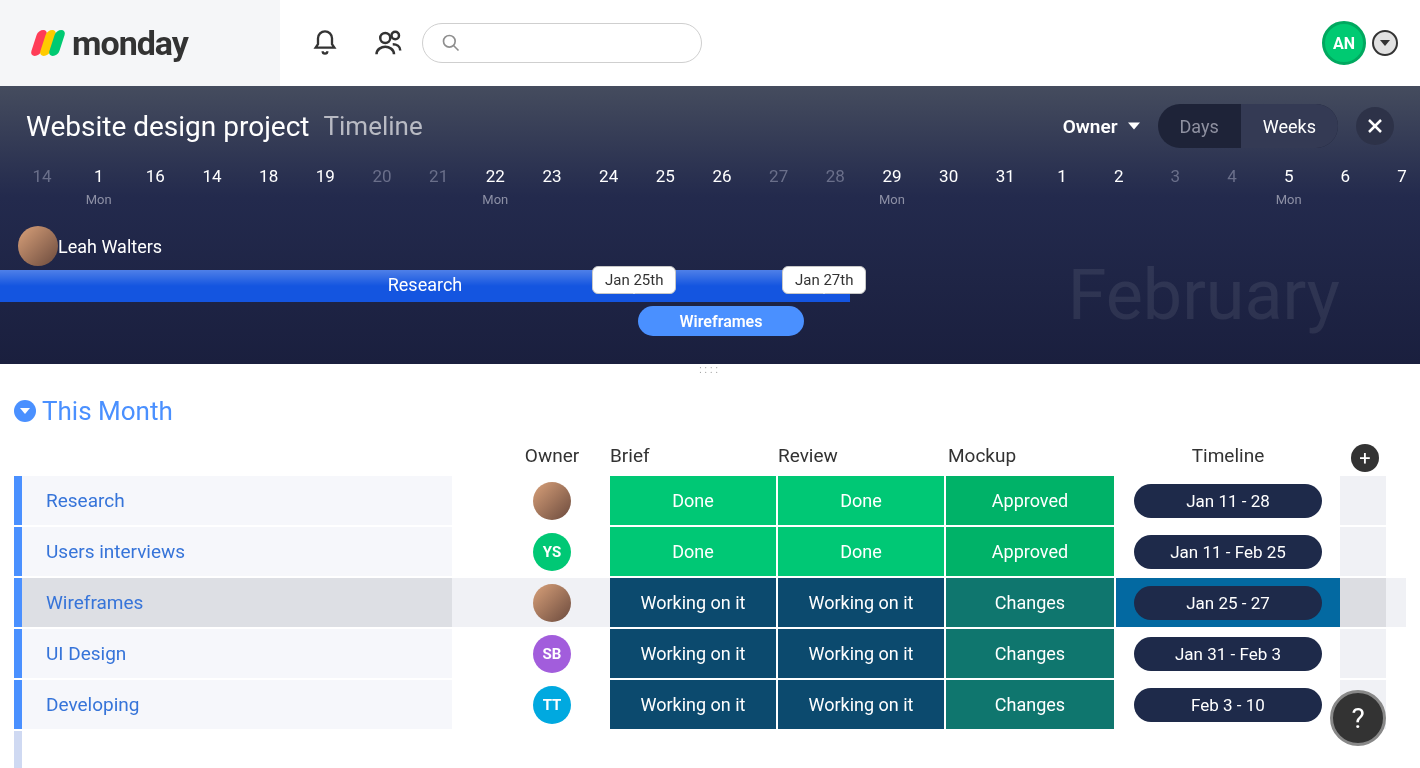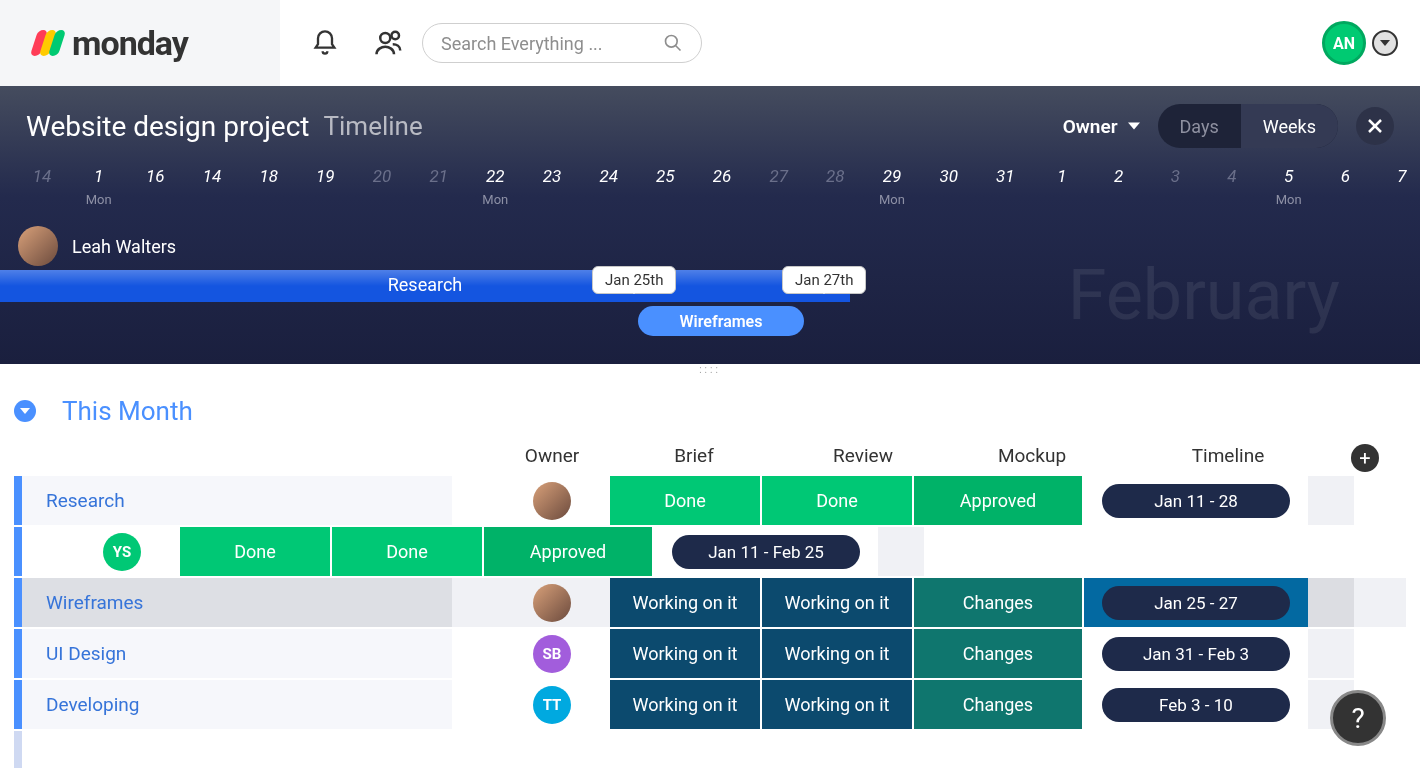--- a/index.html
+++ b/index.html
@@ -33,58 +33,58 @@
   .owner-dd{display:flex;align-items:center;gap:10px;font-size:19px;font-weight:600;}
   .scale-group{display:flex;background:#1e2338;border-radius:22px;overflow:hidden;height:44px;}
   .scale-btn{padding:0 22px;display:flex;align-items:center;color:#8e90a0;font-size:18px;}
   .scale-btn.active{background:#343a54;color:#fff;}
   .close-btn{width:38px;height:38px;border-radius:50%;background:#2d3248;display:flex;align-items:center;justify-content:center;}
   .close-btn svg{stroke:#fff;stroke-width:2.5;}
 
   
   .cal-strip{position:relative;height:60px;margin-top:6px;}
   .cal-cell{position:absolute;top:0;text-align:center;width:56px;transform:translateX(-50%);}
-  .cal-num{font-size:17px;font-style:italic;}
+  .cal-num{font-size:17px;}
   .cal-dim{color:#6a6f8a;}
   .cal-day{font-size:13px;color:#8d90a5;margin-top:6px;}
   .month-big{position:absolute;right:80px;top:168px;font-size:70px;color:rgba(255,255,255,0.08);font-weight:400;pointer-events:none;}
 
   .gantt{position:relative;height:120px;}
-  .person{position:absolute;left:18px;top:0;display:flex;align-items:center;gap:14px;}
+  .person{position:absolute;left:18px;top:0;display:flex;align-items:center;}
   .person .ava{width:40px;height:40px;border-radius:50%;background:linear-gradient(135deg,#d9a17a,#6b4a3d);}
   .bar-research{position:absolute;left:0;top:44px;height:32px;width:850px;background:#1455e0;}
   .bar-research .gloss{height:50%;background:linear-gradient(180deg,rgba(255,255,255,0.25),rgba(255,255,255,0));}
   .bar-research .txt{position:absolute;top:4px;width:100%;text-align:center;font-size:18px;}
   .bar-wire{position:absolute;left:638px;top:80px;height:30px;width:166px;background:#4a90ff;border-radius:16px;display:flex;align-items:center;justify-content:center;font-size:16px;font-weight:600;}
   .pill{position:absolute;top:40px;background:#fff;color:#333;border:1px solid #c7c7c7;border-radius:6px;padding:4px 12px;font-size:15px;}
   .pill:after{content:"";position:absolute;left:50%;bottom:-7px;transform:translateX(-50%);border:6px solid transparent;border-top-color:#fff;}
   .drag-handle{height:10px;text-align:center;color:#9d9d9d;font-size:10px;letter-spacing:3px;background:#fff;}
 
   
   .board{padding:22px 14px 0 14px;}
-  .grp-head{display:flex;align-items:center;gap:26px;margin-bottom:18px;}
+  .grp-head{display:flex;align-items:center;gap:6px;margin-bottom:18px;}
   .grp-head .chev{width:22px;height:22px;background:#4a90ff;border-radius:50%;display:flex;align-items:center;justify-content:center;}
   .grp-title{color:#4a90ff;font-size:26px;}
   .cols{display:flex;margin-bottom:4px;}
   .col-name{width:480px;}
   .col-owner{width:116px;text-align:center;font-size:19px;color:#333;}
-  .col-s{width:168px;text-align:center;font-size:19px;color:#333;}
+  .col-s{width:168px;text-align:left;font-size:19px;color:#333;}
   .col-review{width:170px;}
   .col-tl{width:224px;text-align:center;font-size:19px;color:#333;}
   .col-add{width:50px;display:flex;align-items:center;justify-content:center;}
   .plus{width:28px;height:28px;border-radius:50%;background:#333;color:#fff;display:flex;align-items:center;justify-content:center;font-size:20px;}
 
   .row{display:flex;align-items:center;height:51px;border-bottom:2px solid #fff;}
   .row .accent{width:8px;height:100%;background:#4a90ff;}
   .row .name{width:430px;padding-left:24px;font-size:19px;color:#3674d9;background:#f6f7fb;height:100%;display:flex;align-items:center;}
   .row.sel .name{background:#dddfe4;}
   .row .gap{width:42px;}
   .row .owner{width:116px;display:flex;justify-content:center;align-items:center;}
   .ava-s{width:38px;height:38px;border-radius:50%;display:flex;align-items:center;justify-content:center;color:#fff;font-weight:700;font-size:15px;}
-  .row .cell{width:152px;height:100%;display:flex;align-items:center;justify-content:center;color:#fff;font-size:18px;border-right:2px solid #fff;}
+  .row .cell{width:168px;height:100%;display:flex;align-items:center;justify-content:center;color:#fff;font-size:18px;border-right:2px solid #fff;}
   .row .cell:last-of-type{width:170px;}
   .green{background:#00c875;}
   .green2{background:#00b268;}
   .orange{background:#0c4a6e;}
   .orange2{background:#0f766e;}
   .row .tl{width:224px;display:flex;justify-content:center;align-items:center;padding:0 18px;}
   .tl-pill{background:#1e2a4a;color:#fff;border-radius:18px;height:34px;width:100%;display:flex;align-items:center;justify-content:center;font-size:17px;}
   .row .end{width:46px;height:100%;background:#f0f1f5;}
   .row.sel .end{background:#dcdde2;}
   .row.sel .tl{background:#0369a1;height:100%;}
@@ -117,21 +117,20 @@
     <div class="tb-icon">
       <svg width="30" height="30" viewBox="0 0 24 24">
           <circle cx="9" cy="8" r="4"></circle>
           <path d="M2 21c0-4 4-6 7-6s7 2 7 6"></path>
           <circle cx="17" cy="6" r="3"></circle>
           <path d="M15 13c3 0 6 1.5 6 5"></path>
         </svg>
     </div>
   </div>
   <div class="search">
-    <span>Search Everything ...</span>
     <svg width="20" height="20" viewBox="0 0 24 24">
         <circle cx="10" cy="10" r="7"></circle>
         <line x1="21" y1="21" x2="15" y2="15"></line>
       </svg>
   </div>
   <div class="top-spacer"></div>
   <div class="avatar-circle">AN</div>
   <div class="avatar-side">
     <svg width="10" height="10" viewBox="0 0 10 10">
         <polygon points="0,2 10,2 5,8" fill="#333"></polygon>
@@ -295,20 +294,21 @@
         <div class="cell green">Done</div>
         <div class="cell green">Done</div>
         <div class="cell green2" style="width:170px">Approved</div>
         <div class="tl">
           <div class="tl-pill">Jan 11 - 28</div>
         </div>
         <div class="end"></div>
       </div>
       <div class="row">
         <div class="accent"></div>
+        <div class="name">Users interviews</div>
         <div class="gap"></div>
         <div class="owner">
           <div class="ava-s" style="background:#00c875;">YS</div>
         </div>
         <div class="cell green">Done</div>
         <div class="cell green">Done</div>
         <div class="cell green2" style="width:170px">Approved</div>
         <div class="tl">
           <div class="tl-pill">Jan 11 - Feb 25</div>
         </div>

